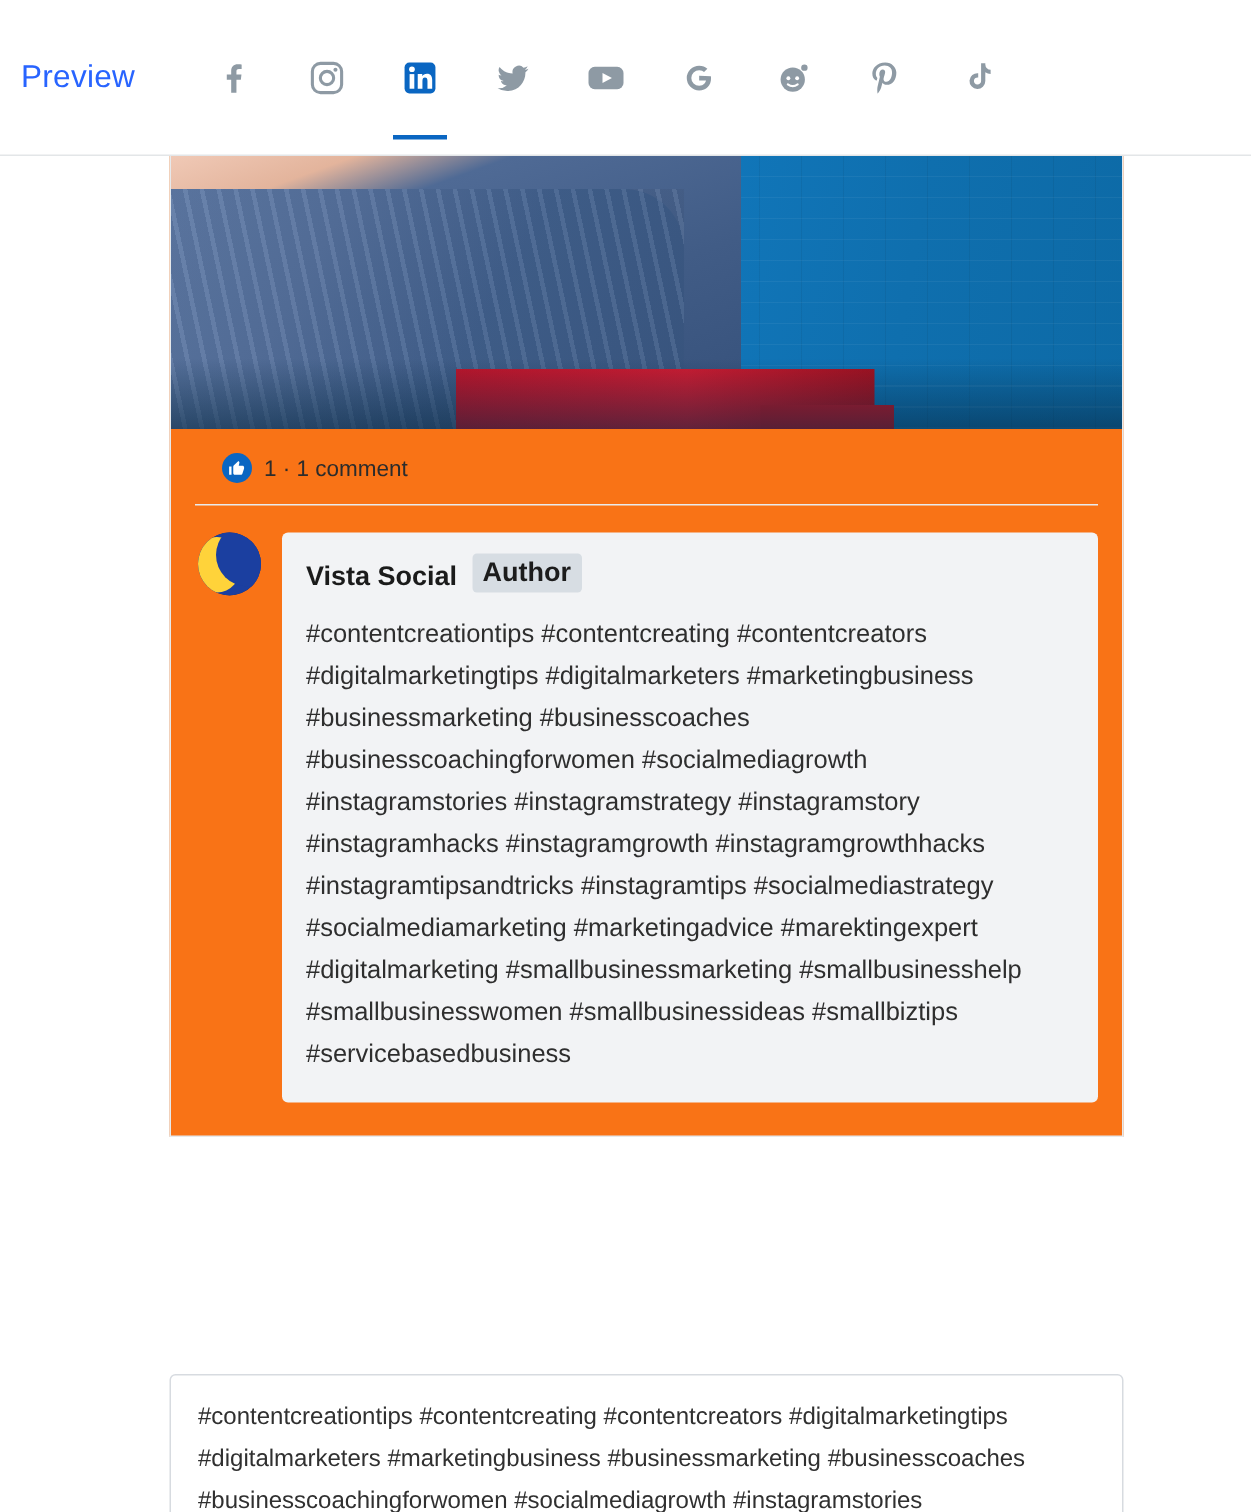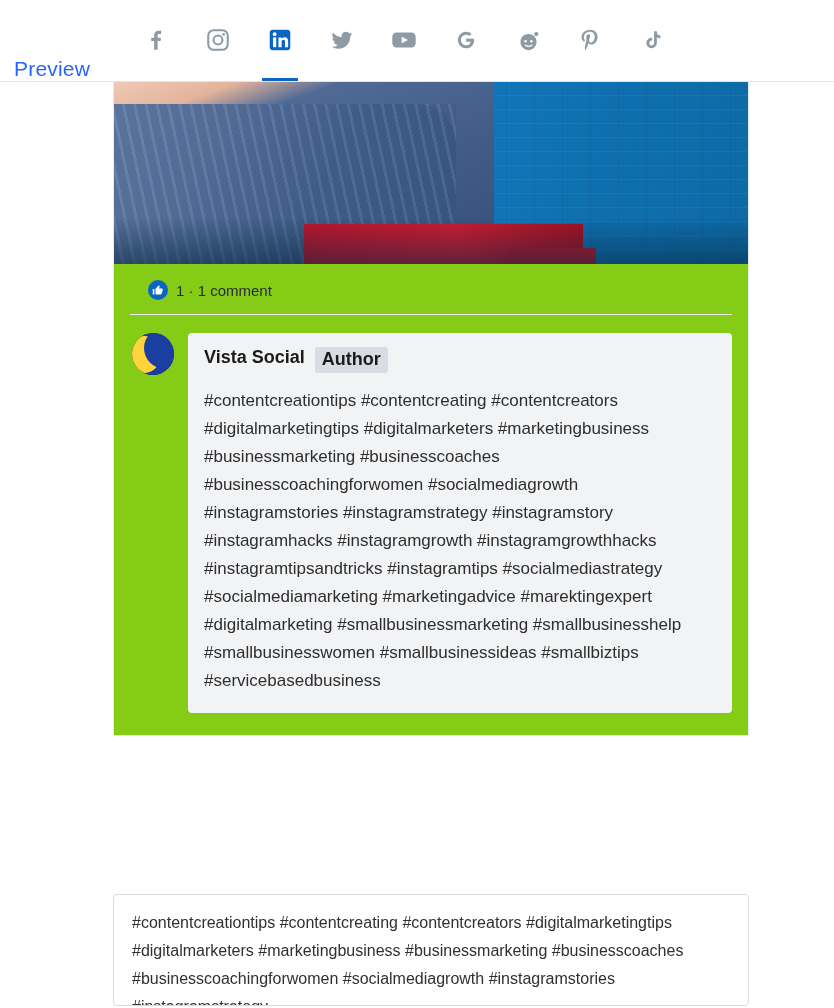--- a/index.html
+++ b/index.html
@@ -11,24 +11,24 @@
     height: 1008px;
     background: #ffffff;
     font-family: "Liberation Sans", sans-serif;
     color: #1d1d1d;
     overflow: hidden;
     position: relative;
   }
 
   
   .header {
-    height: 82px;
+    height: 104px;
     border-bottom: 1px solid #e3e6e8;
     display: flex;
-    align-items: flex-end;
+    align-items: center;
     box-sizing: border-box;
     position: relative;
   }
   .preview-title {
     font-size: 21px;
     color: #2864ff;
     margin-left: 14px;
     letter-spacing: 0.2px;
     white-space: nowrap;
   }
@@ -66,21 +66,21 @@
     height: 926px;
     background: #ffffff;
     overflow: hidden;
   }
 
   .post-card {
     position: absolute;
     left: 113px;
     top: 0;
     width: 636px;
-    background: #84cc16;
+    background: #f97316;
     border-left: 1px solid #e6e9ec;
     border-right: 1px solid #e6e9ec;
     border-bottom: 1px solid #e6e9ec;
     box-sizing: border-box;
   }
 
   
   .post-photo {
     width: 100%;
     height: 182px;
@@ -214,21 +214,21 @@
   }
   .comment-bubble {
     background: #f2f3f5;
     border-radius: 4px;
     padding: 14px 16px 18px 16px;
     flex: 1 1 auto;
     min-width: 0;
   }
   .comment-head {
     display: flex;
-    align-items: flex-start;
+    align-items: flex-end;
     gap: 10px;
     margin-bottom: 14px;
   }
   .comment-author {
     font-size: 18px;
     font-weight: 700;
     color: #1b1b1b;
   }
   .author-badge {
     background: #d7dde3;

